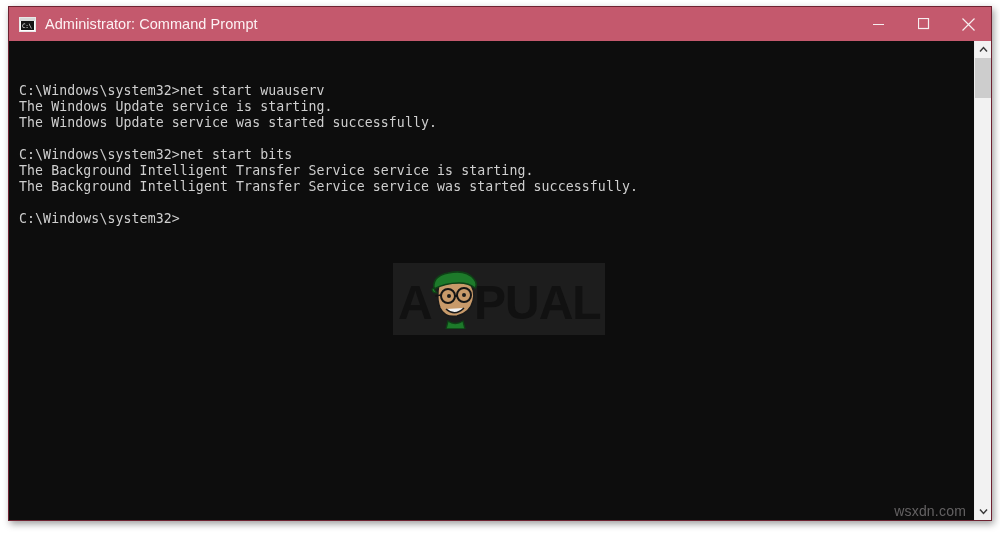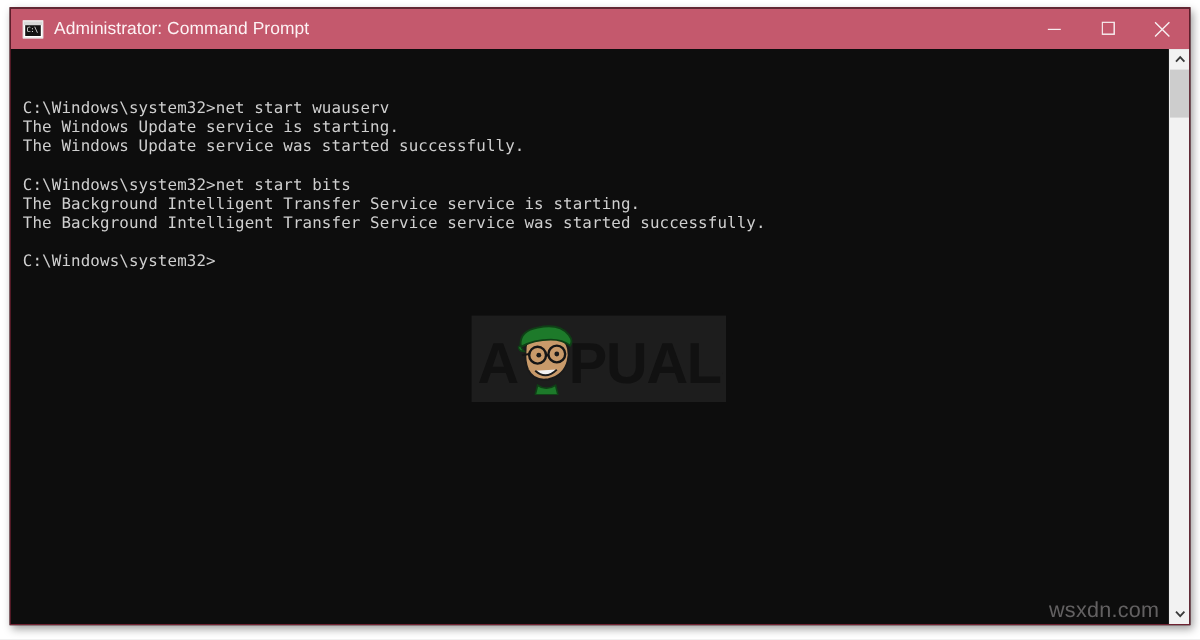--- a/index.html
+++ b/index.html
@@ -144,21 +144,21 @@
     justify-content: center;
     pointer-events: none;
   }
   #watermark svg { display: block; }
 
   #corner-watermark {
     position: absolute;
     right: 8px;
     bottom: 1px;
     font-family: "Liberation Sans", sans-serif;
-    font-size: 18px;
+    font-size: 14px;
     color: rgba(170,165,168,0.55);
     letter-spacing: 0.2px;
     white-space: nowrap;
     pointer-events: none;
   }
 
   
   #scrollbar {
     flex: 0 0 17px;
     width: 17px;

